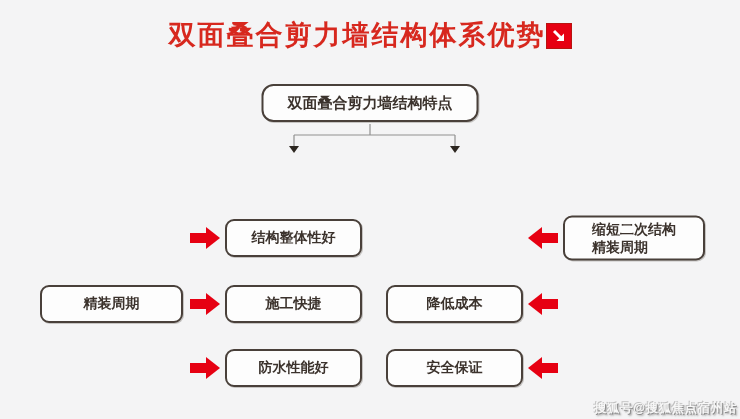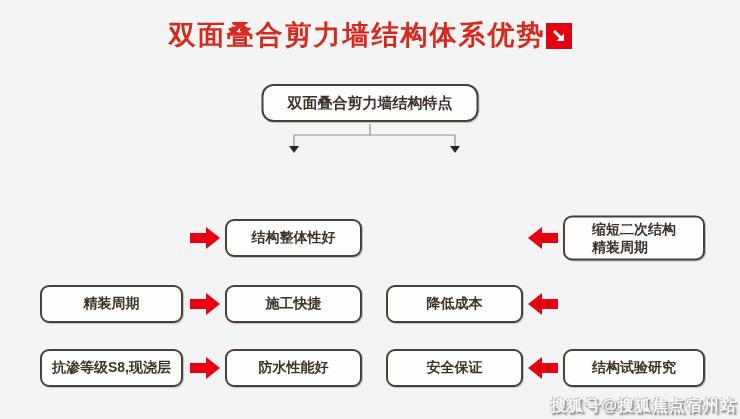--- a/index.html
+++ b/index.html
@@ -134,21 +134,21 @@
     left: 0; top: 0;
     width: 740px; height: 419px;
     pointer-events: none;
   }
 
   
   .watermark {
     position: absolute;
     right: 3px;
     bottom: 2px;
-    font-size: 16px;
+    font-size: 12px;
     font-weight: bold;
     letter-spacing: 1px;
     color: #f7f7f7;
     text-shadow: -1px -1px 0 #c2c2c2, 1px 1px 0 #8d8d8d, 2px 2px 2px #9e9e9e;
   }
 </style>
 </head>
 <body>
 
 <div class="canvas">
@@ -185,23 +185,21 @@
 
   <div class="row" style="top:280px">
     <div class="node cell c1">精装周期</div>
     <div class="arrow arrow-right ar"></div>
     <div class="node cell c2">施工快捷</div>
     <div class="node cell c3">降低成本</div>
     <div class="arrow arrow-left al"></div>
   </div>
 
   <div class="row" style="top:344px">
-    <div class="node cell c1">抗渗等级S8,现浇层</div>
     <div class="arrow arrow-right ar"></div>
     <div class="node cell c2">防水性能好</div>
     <div class="node cell c3">安全保证</div>
     <div class="arrow arrow-left al"></div>
-    <div class="node cell c4">结构试验研究</div>
   </div>
 
   <div class="watermark">搜狐号@搜狐焦点宿州站</div>
 
 </div>
 
 </body></html>

